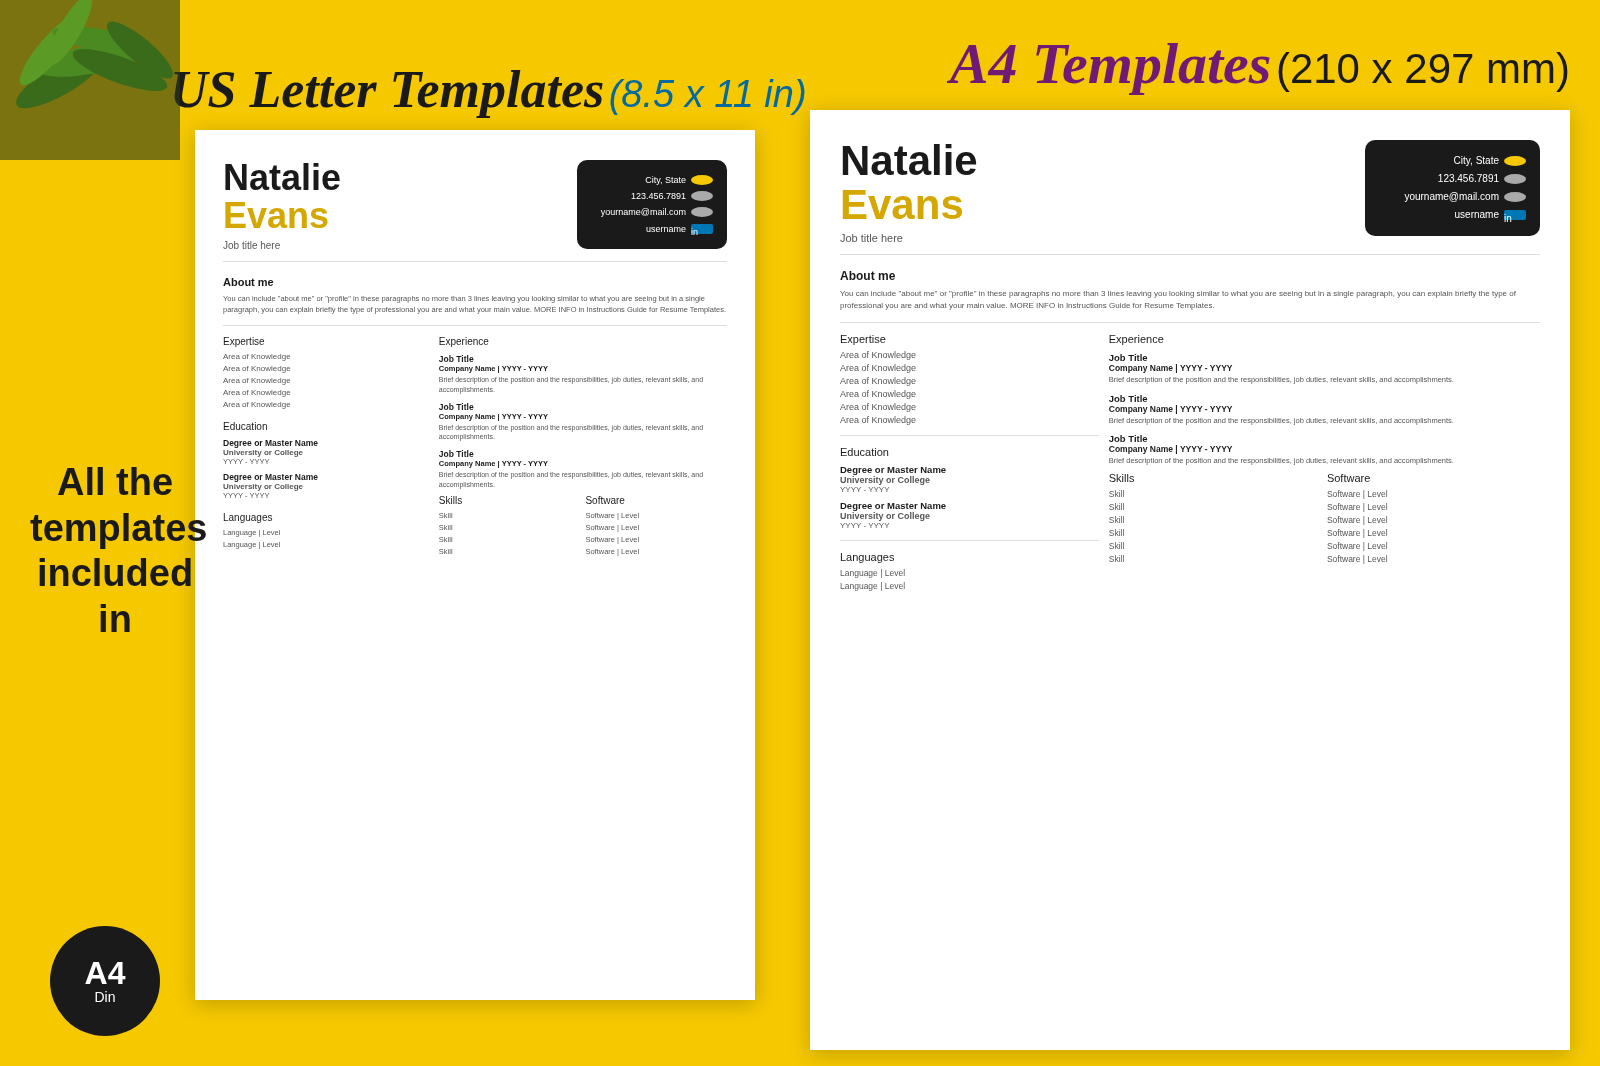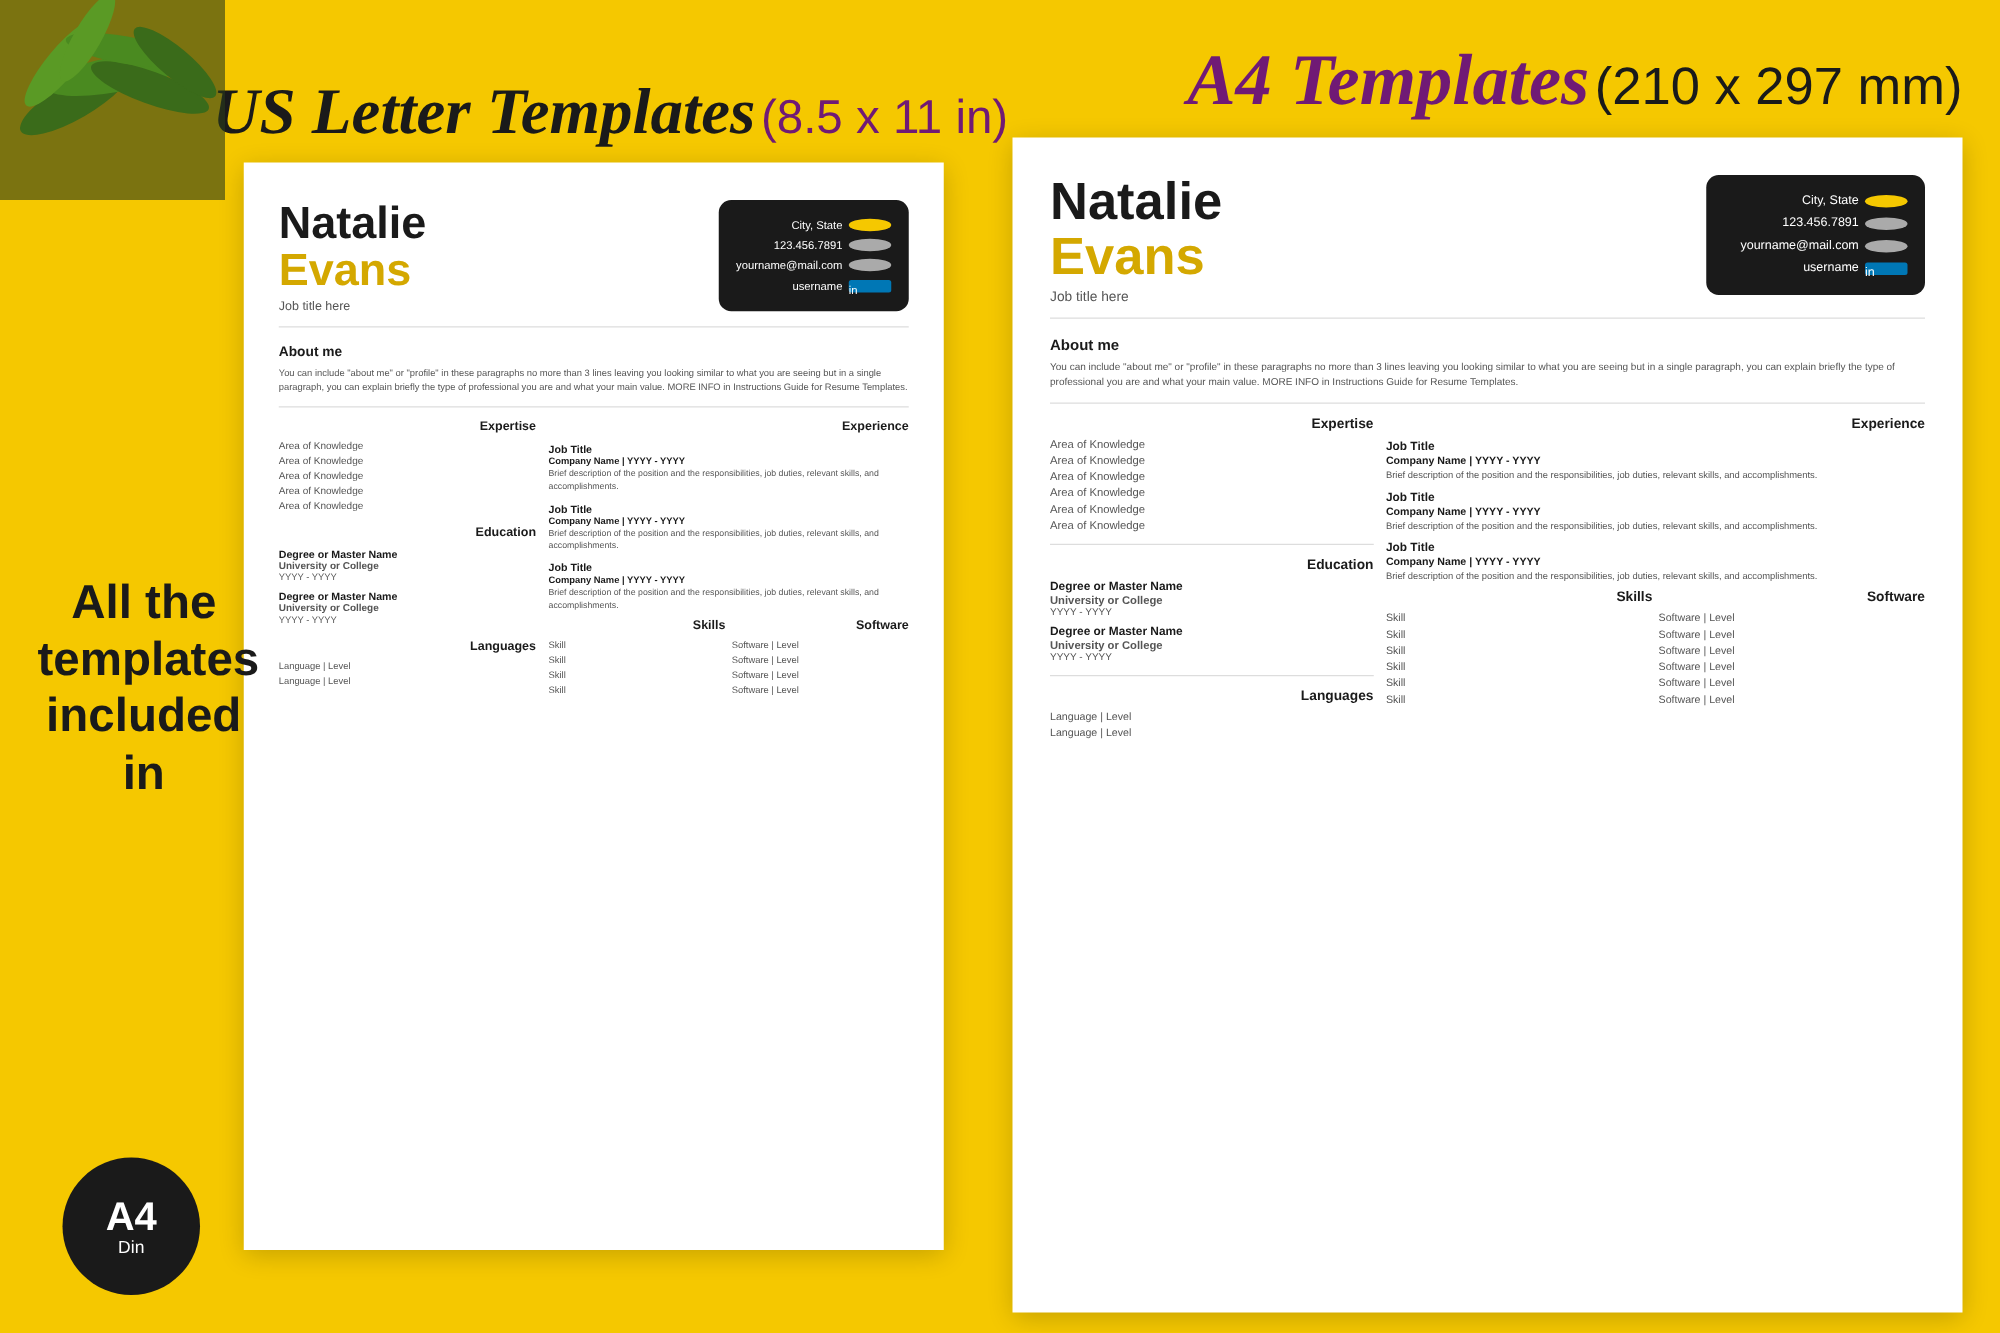--- a/index.html
+++ b/index.html
@@ -43,21 +43,22 @@
       font-style: italic;
       font-weight: bold;
       font-size: 52px;
       color: #1a1a1a;
     }
 
     .normal-font {
       font-family: Arial, sans-serif;
       font-size: 38px;
       font-weight: normal;
-      color: #701a75;
+      color: #0369a1;
+      font-style: italic;
     }
 
     .script-font-lg {
       font-family: Georgia, 'Times New Roman', serif;
       font-style: italic;
       font-weight: bold;
       font-size: 58px;
       color: #701a75;
     }
 
@@ -168,21 +169,21 @@
       line-height: 1.8;
       min-width: 150px;
     }
     .contact-box .contact-row {
       display: flex;
       align-items: center;
       justify-content: flex-end;
       gap: 5px;
     }
     .contact-icon {
-      width: 34px;
+      width: 22px;
       height: 10px;
       border-radius: 50%;
       display: inline-block;
     }
     .icon-location { background: #F5C800; }
     .icon-phone { background: #aaa; }
     .icon-email { background: #aaa; }
     .icon-linkedin { background: #0077B5; border-radius: 2px; }
 
     .resume-header-row {
@@ -217,24 +218,23 @@
       grid-template-columns: 1fr 1.4fr;
       gap: 10px;
       margin-top: 8px;
     }
 
     .col-left {}
     .col-right {}
 
     .col-section-title {
       font-size: 10px;
-      font-weight: bold;
+      font-weight: normal;
       color: #1a1a1a;
       margin-bottom: 5px;
-      text-align: right;
     }
 
     .expertise-item {
       font-size: 8px;
       color: #555;
       margin-bottom: 3px;
     }
 
     .job-title {
       font-size: 8.5px;

